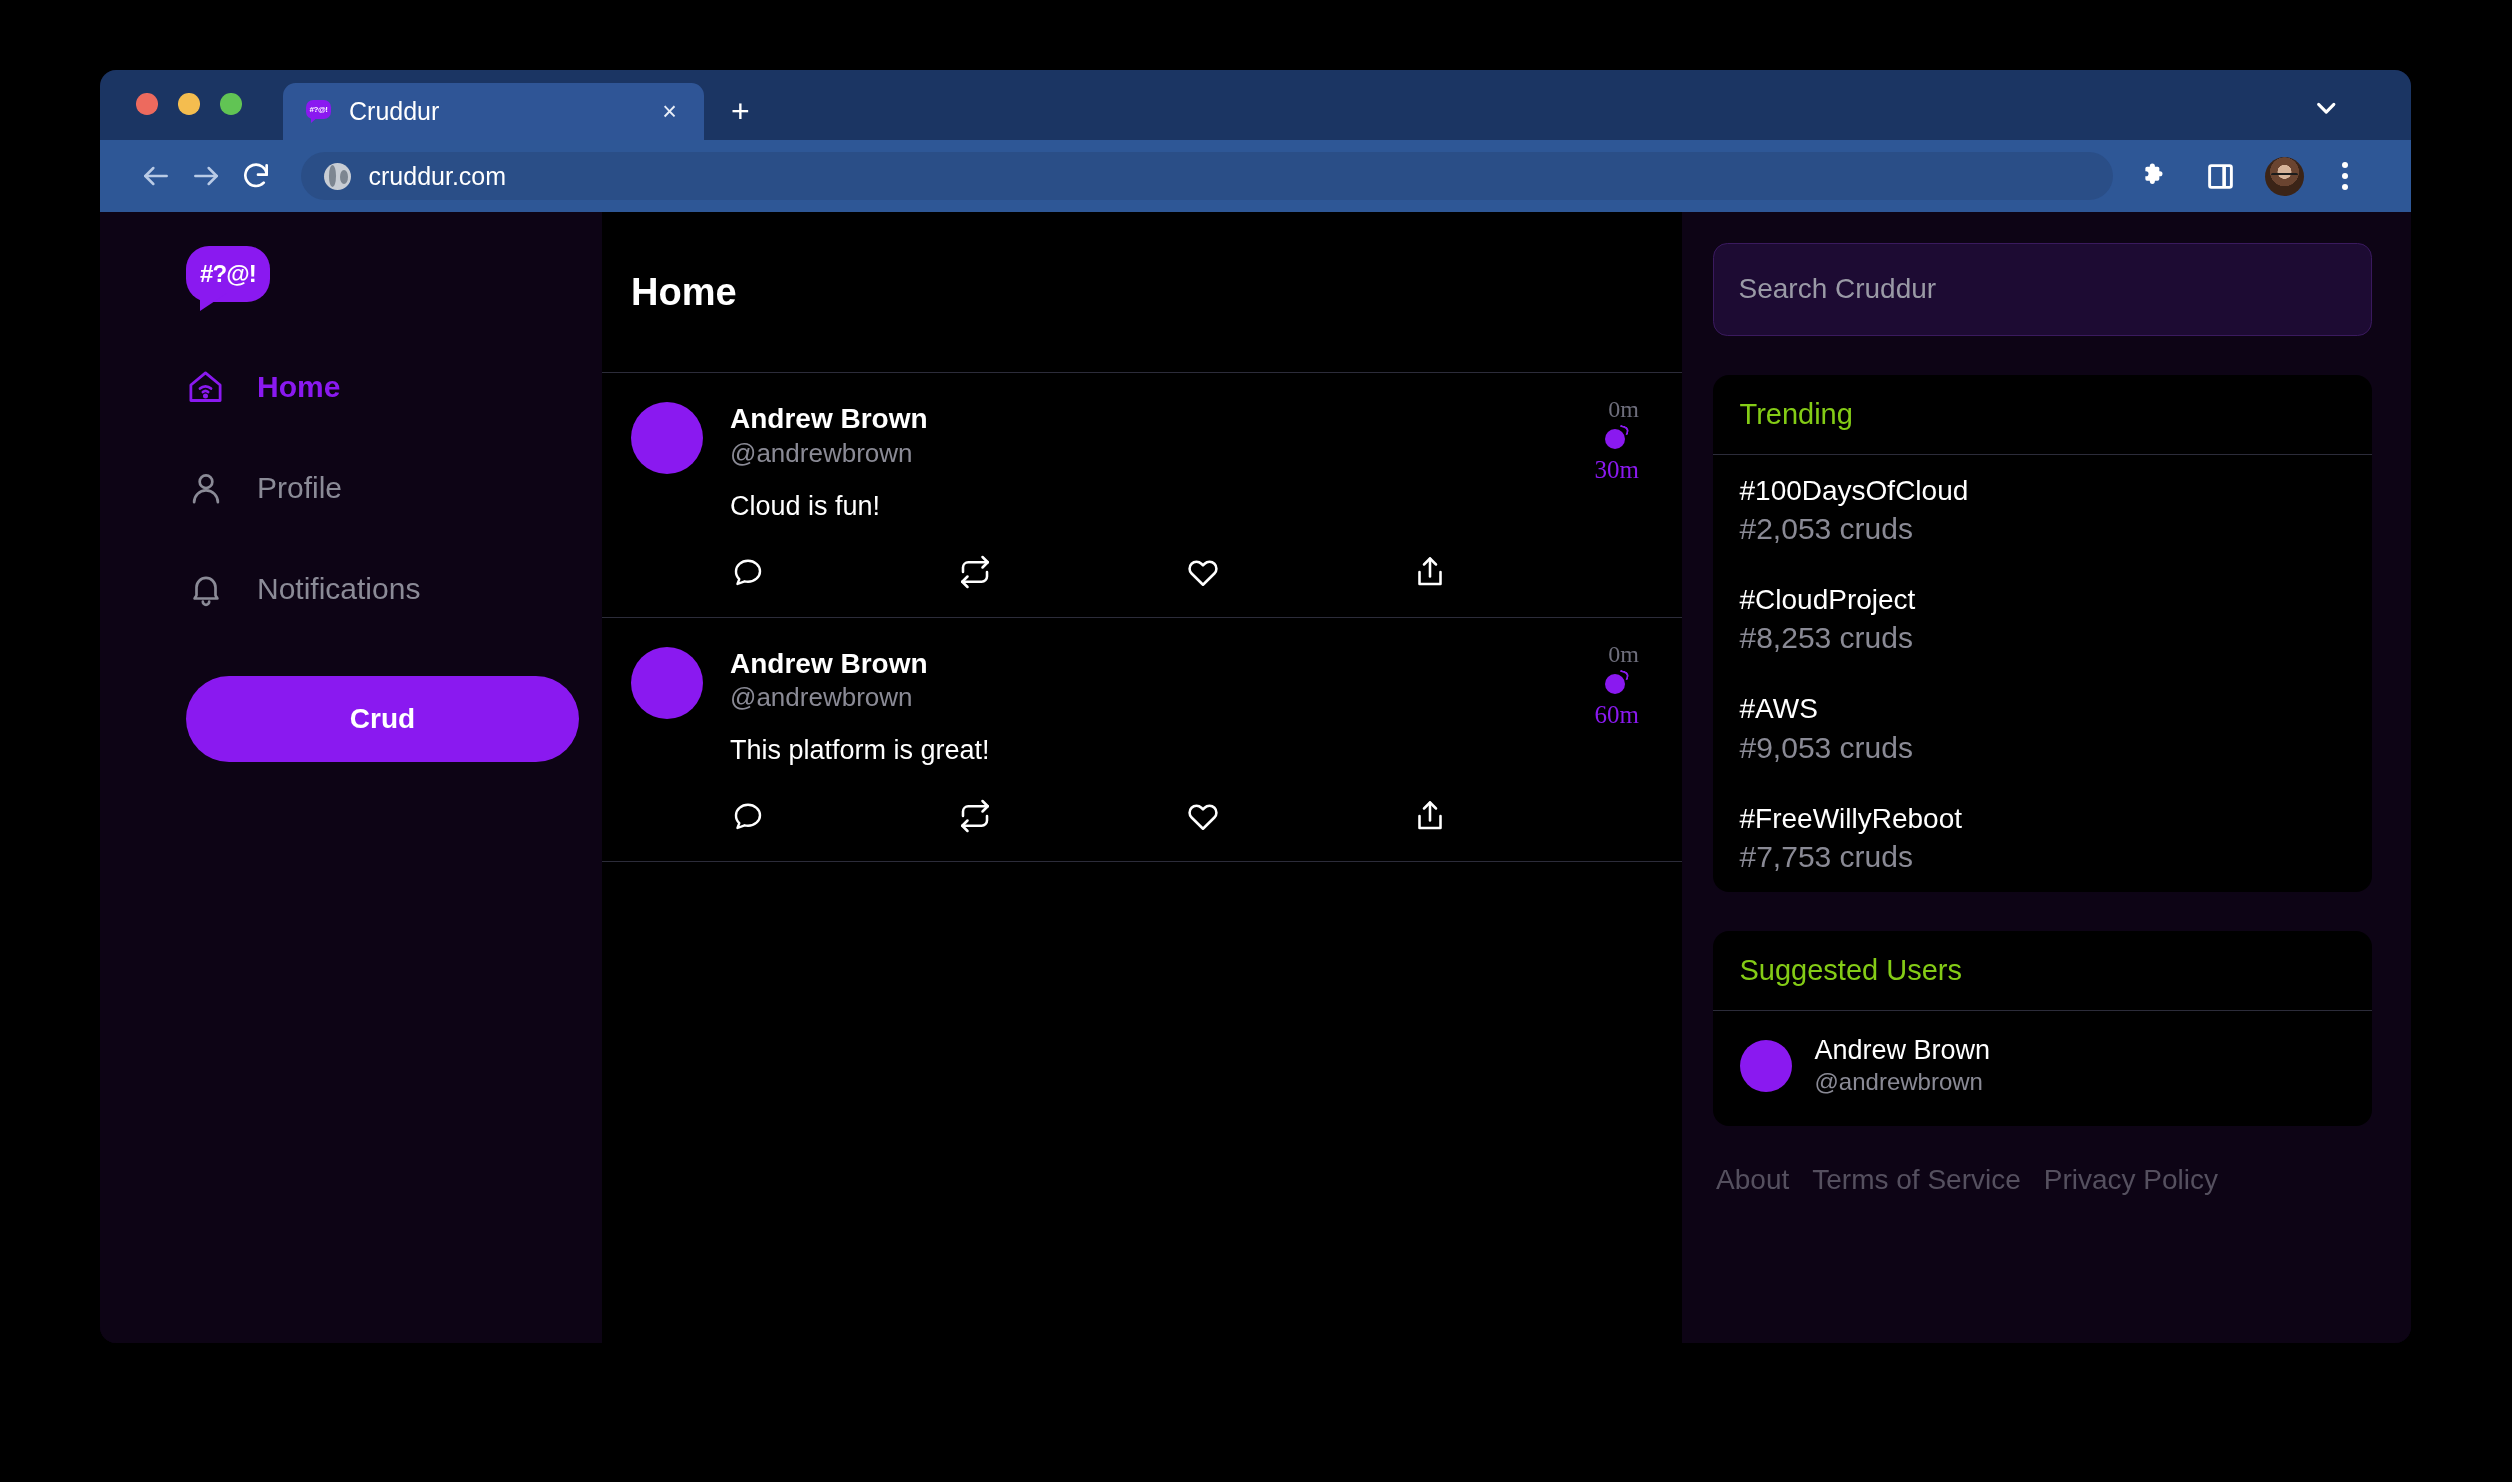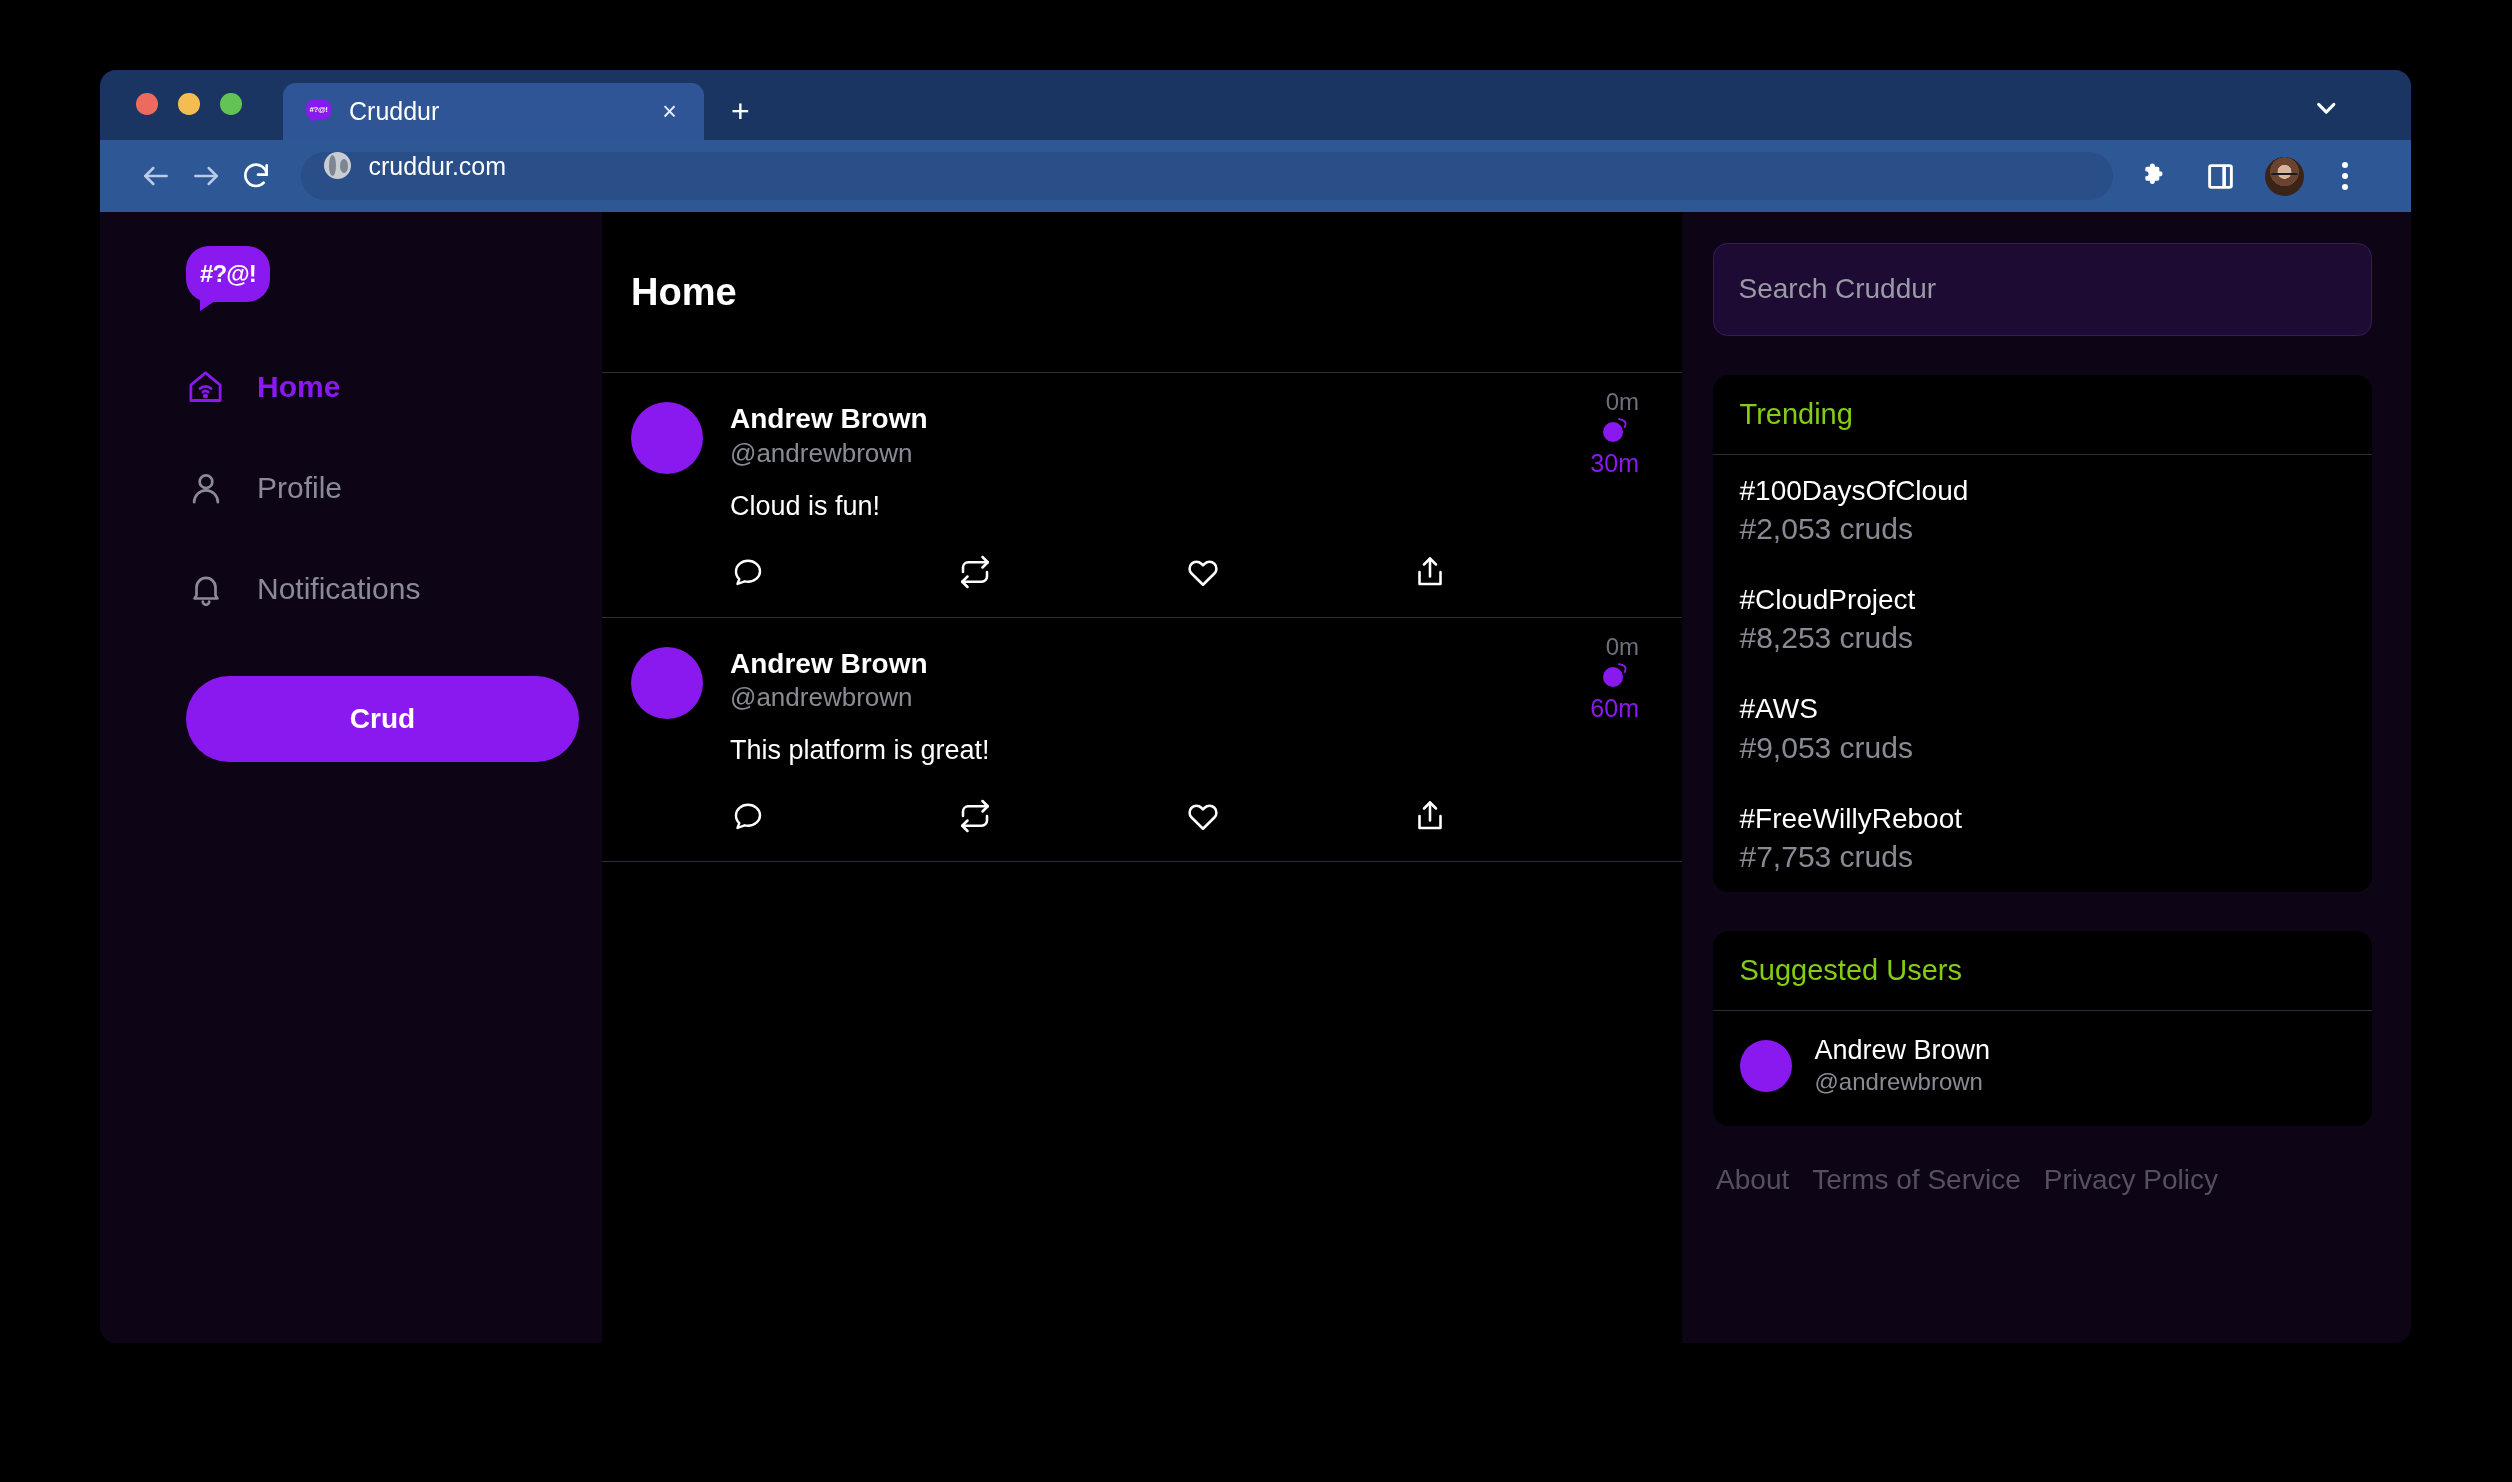--- a/index.html
+++ b/index.html
@@ -99,21 +99,21 @@
     display: flex; align-items: center; justify-content: center;
     cursor: pointer;
   }
   .nav-btn svg { display: block; }
   .omnibox {
     flex: 1;
     height: 48px;
     margin-left: 20px;
     background: #2a4e87;
     border-radius: 25px;
-    display: flex; align-items: flex-start;
+    display: flex; align-items: center;
     padding: 0 23px;
     gap: 18px;
   }
   .globe {
     width: 27px; height: 27px; border-radius: 50%;
     background: #c8cdd4;
     position: relative; flex: 0 0 auto;
     overflow: hidden;
   }
   .globe::before {
@@ -228,22 +228,23 @@
     width: 72px; height: 72px; border-radius: 50%;
     background: #8a19f0; flex: 0 0 72px;
   }
   .post-main { flex: 1; min-width: 0; }
   .post-name { color: #ffffff; font-size: 28px; font-weight: bold; line-height: 1.2; }
   .post-handle { color: #8a8a95; font-size: 26px; line-height: 1.35; }
   .post-text { color: #ffffff; font-size: 27px; margin-top: 20px; }
 
   .post-meta {
     position: absolute;
-    right: 43px; top: 16px;
+    right: 43px; top: 23px;
     text-align: right;
+    font-family: Liberation Serif, serif;
   }
   .meta-age { color: #6e6e7c; font-size: 24px; line-height: 1.1; }
   .meta-expires {
     display: flex; align-items: center; justify-content: flex-end;
     gap: 7.2px; margin-top: 3.6px;
     color: #8a19f0; font-size: 25px; flex-direction: column;
   }
   .bomb {
     width: 23px; height: 23px; position: relative;
   }

